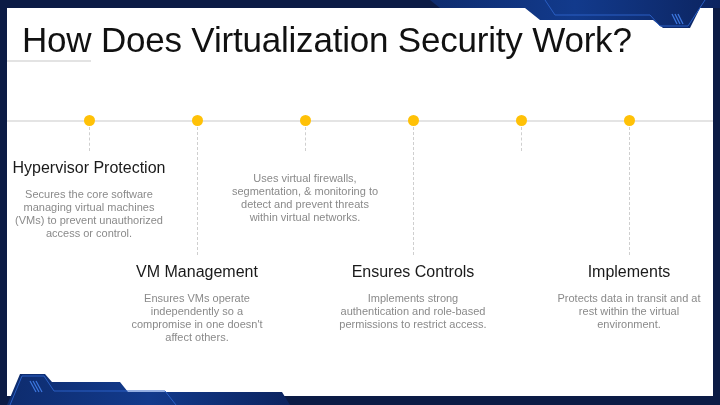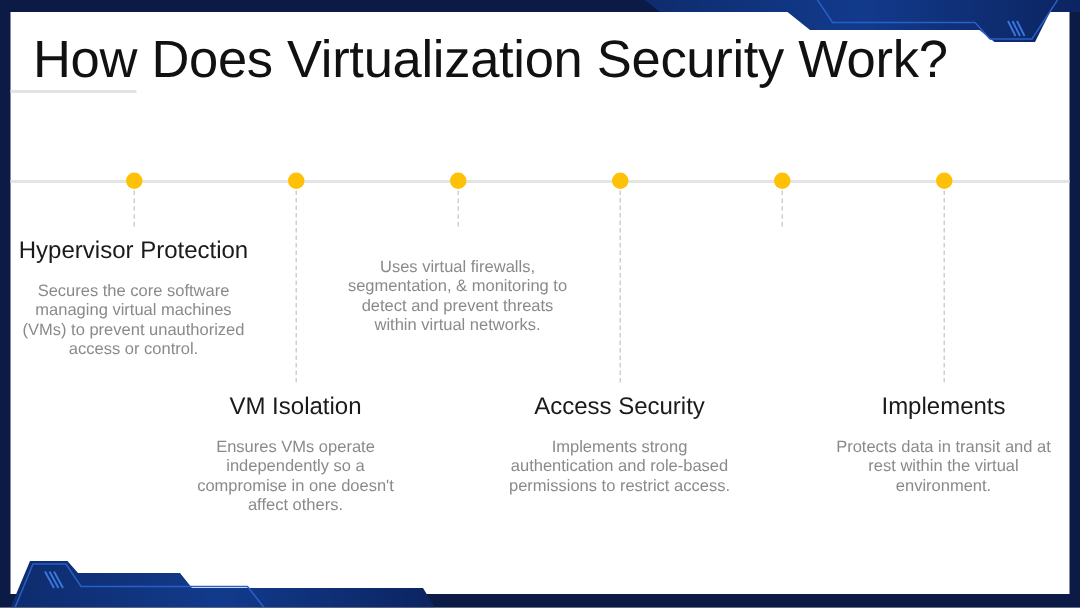--- a/index.html
+++ b/index.html
@@ -89,30 +89,30 @@
 <div class="dash" style="left:413px; height:128px"></div>
 <div class="dash" style="left:521px; height:24px"></div>
 <div class="dash" style="left:629px; height:128px"></div>
 
 <div class="item" style="left:4px; top:160px">
   <div class="item-title">Hypervisor Protection</div>
   <div class="item-desc" style="padding:0 10px">Secures the core software managing virtual machines (VMs) to prevent unauthorized access or control.</div>
 </div>
 
 <div class="item" style="left:112px; top:264px">
-  <div class="item-title">VM Isolation</div>
+  <div class="item-title">VM Management</div>
   <div class="item-desc" style="padding:0 14px">Ensures VMs operate independently so a compromise in one doesn't affect others.</div>
 </div>
 
 <div class="item" style="left:220px; top:160px">
   <div class="item-desc" style="padding:0 6px">Uses virtual firewalls, segmentation, &amp; monitoring to detect and prevent threats within virtual networks.</div>
 </div>
 
 <div class="item" style="left:328px; top:264px">
-  <div class="item-title">Access Security</div>
+  <div class="item-title">Ensures Controls</div>
   <div class="item-desc" style="padding:0 10px">Implements strong authentication and role-based permissions to restrict access.</div>
 </div>
 
 <div class="item" style="left:436px; top:160px">
 </div>
 
 <div class="item" style="left:544px; top:264px">
   <div class="item-title">Implements</div>
   <div class="item-desc" style="padding:0 12px">Protects data in transit and at rest within the virtual environment.</div>
 </div>

